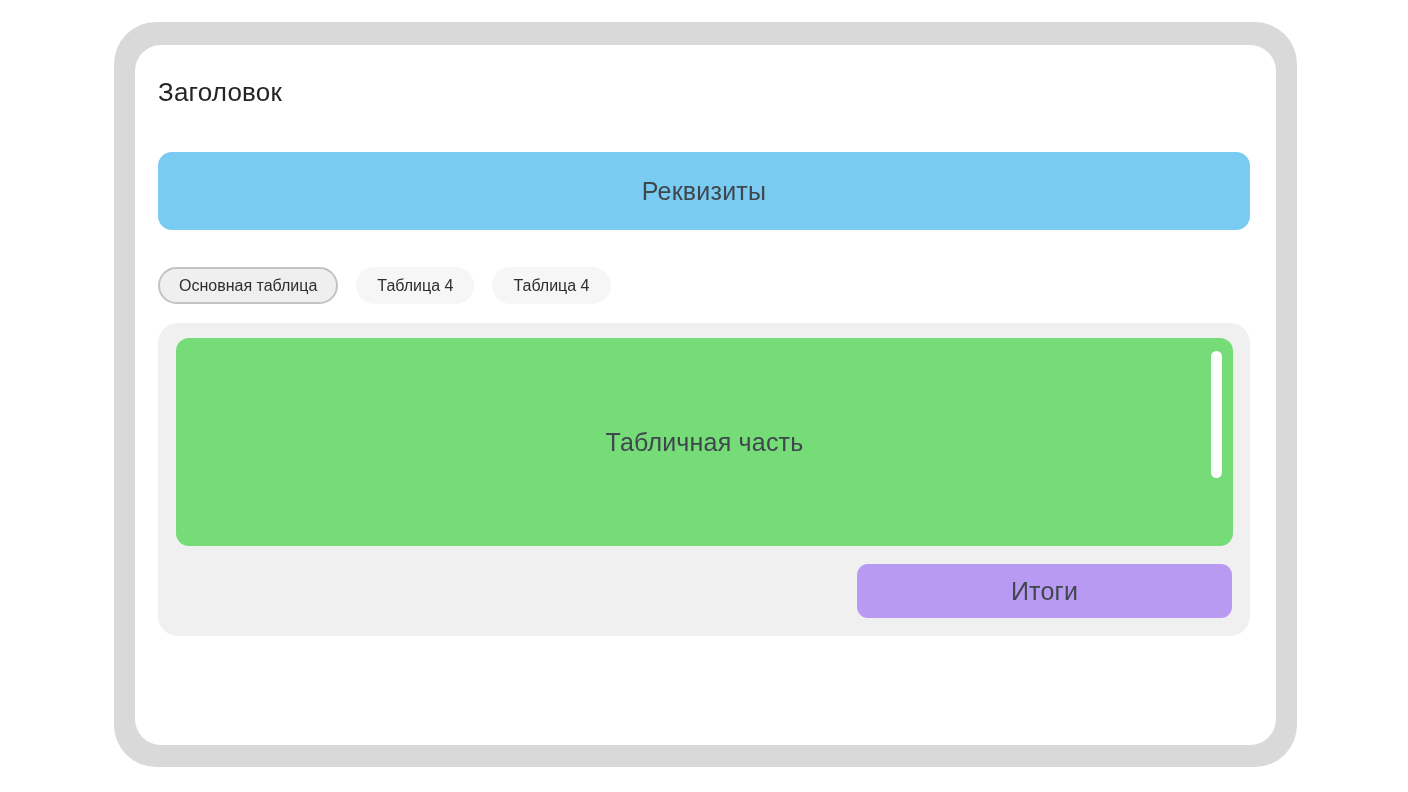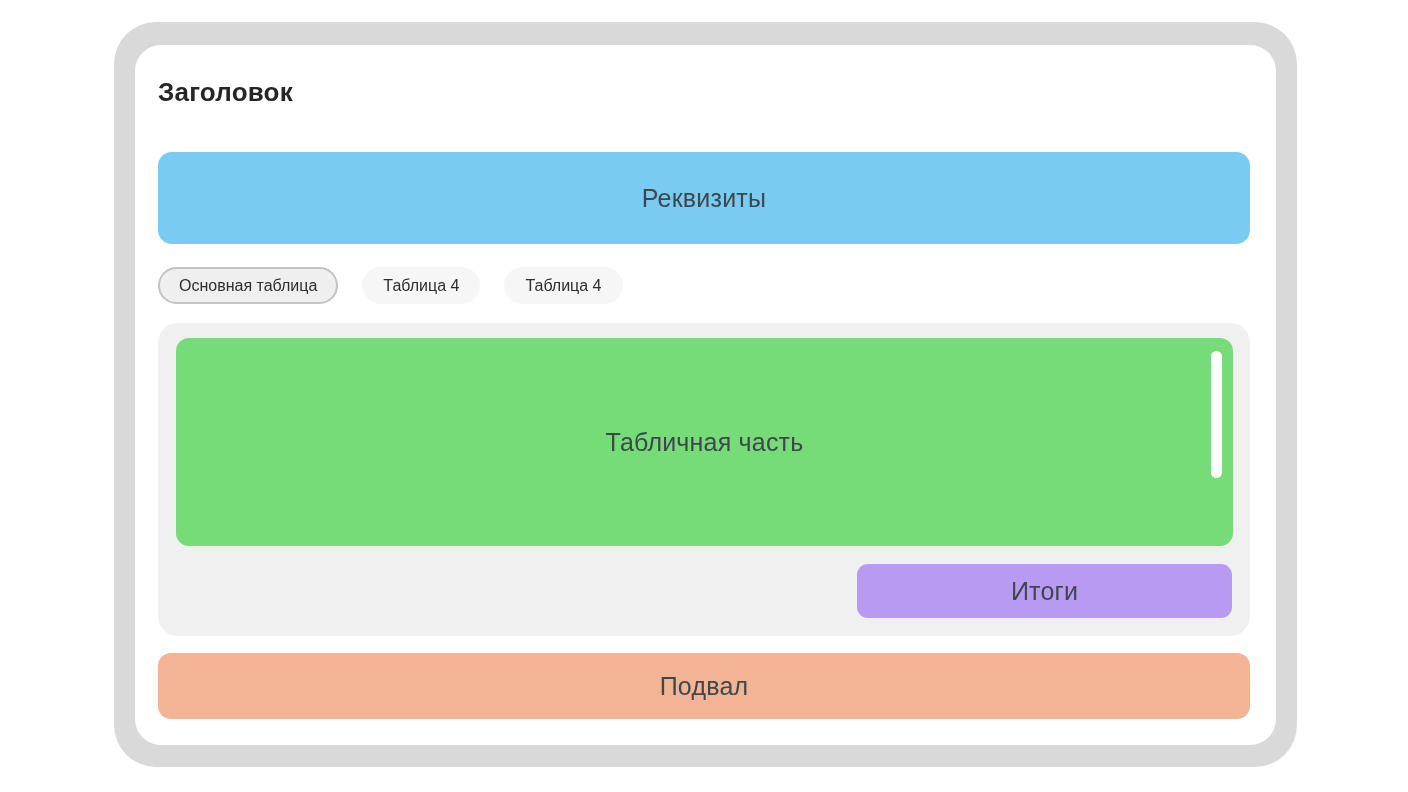--- a/index.html
+++ b/index.html
@@ -26,50 +26,50 @@
     width: 1141px; height: 700px;
     background: #ffffff;
     border-radius: 26px;
   }
 
   .page-title {
     position: absolute;
     left: 23px; top: 32px;
     font-size: 26px;
     line-height: 30px;
-    font-weight: 700;
+    font-weight: 400;
     color: #262626;
     letter-spacing: 0.2px;
   }
 
   .region {
     position: absolute;
     display: flex;
     align-items: center;
     justify-content: center;
   }
   .region-label {
     font-size: 25px;
     font-weight: 400;
     color: #3F474D;
     letter-spacing: 0.2px;
   }
 
   .requisites {
     left: 23px; top: 107px;
-    width: 1092px; height: 92px;
+    width: 1092px; height: 78px;
     background: #79CBF2;
     border-radius: 14px;
   }
 
   .tabs {
     position: absolute;
     left: 23px; top: 222px;
     display: flex;
-    gap: 24px;
+    gap: 18px;
     align-items: center;
   }
   .chip {
     height: 37px;
     display: flex;
     align-items: center;
     justify-content: center;
     padding: 0 19px;
     border-radius: 19px;
     font-size: 16px;
@@ -145,19 +145,16 @@
           <span class="region-label">Итоги</span>
         </div>
 
         <div class="region tabular">
           <span class="region-label">Табличная часть</span>
           <div class="scrollbar-thumb"></div>
         </div>
 
       </div>
 
-      <div class="region footer-bar">
-        <span class="region-label">Подвал</span>
-      </div>
 
     </div>
   </div>
 </div>
 
 </body></html>

